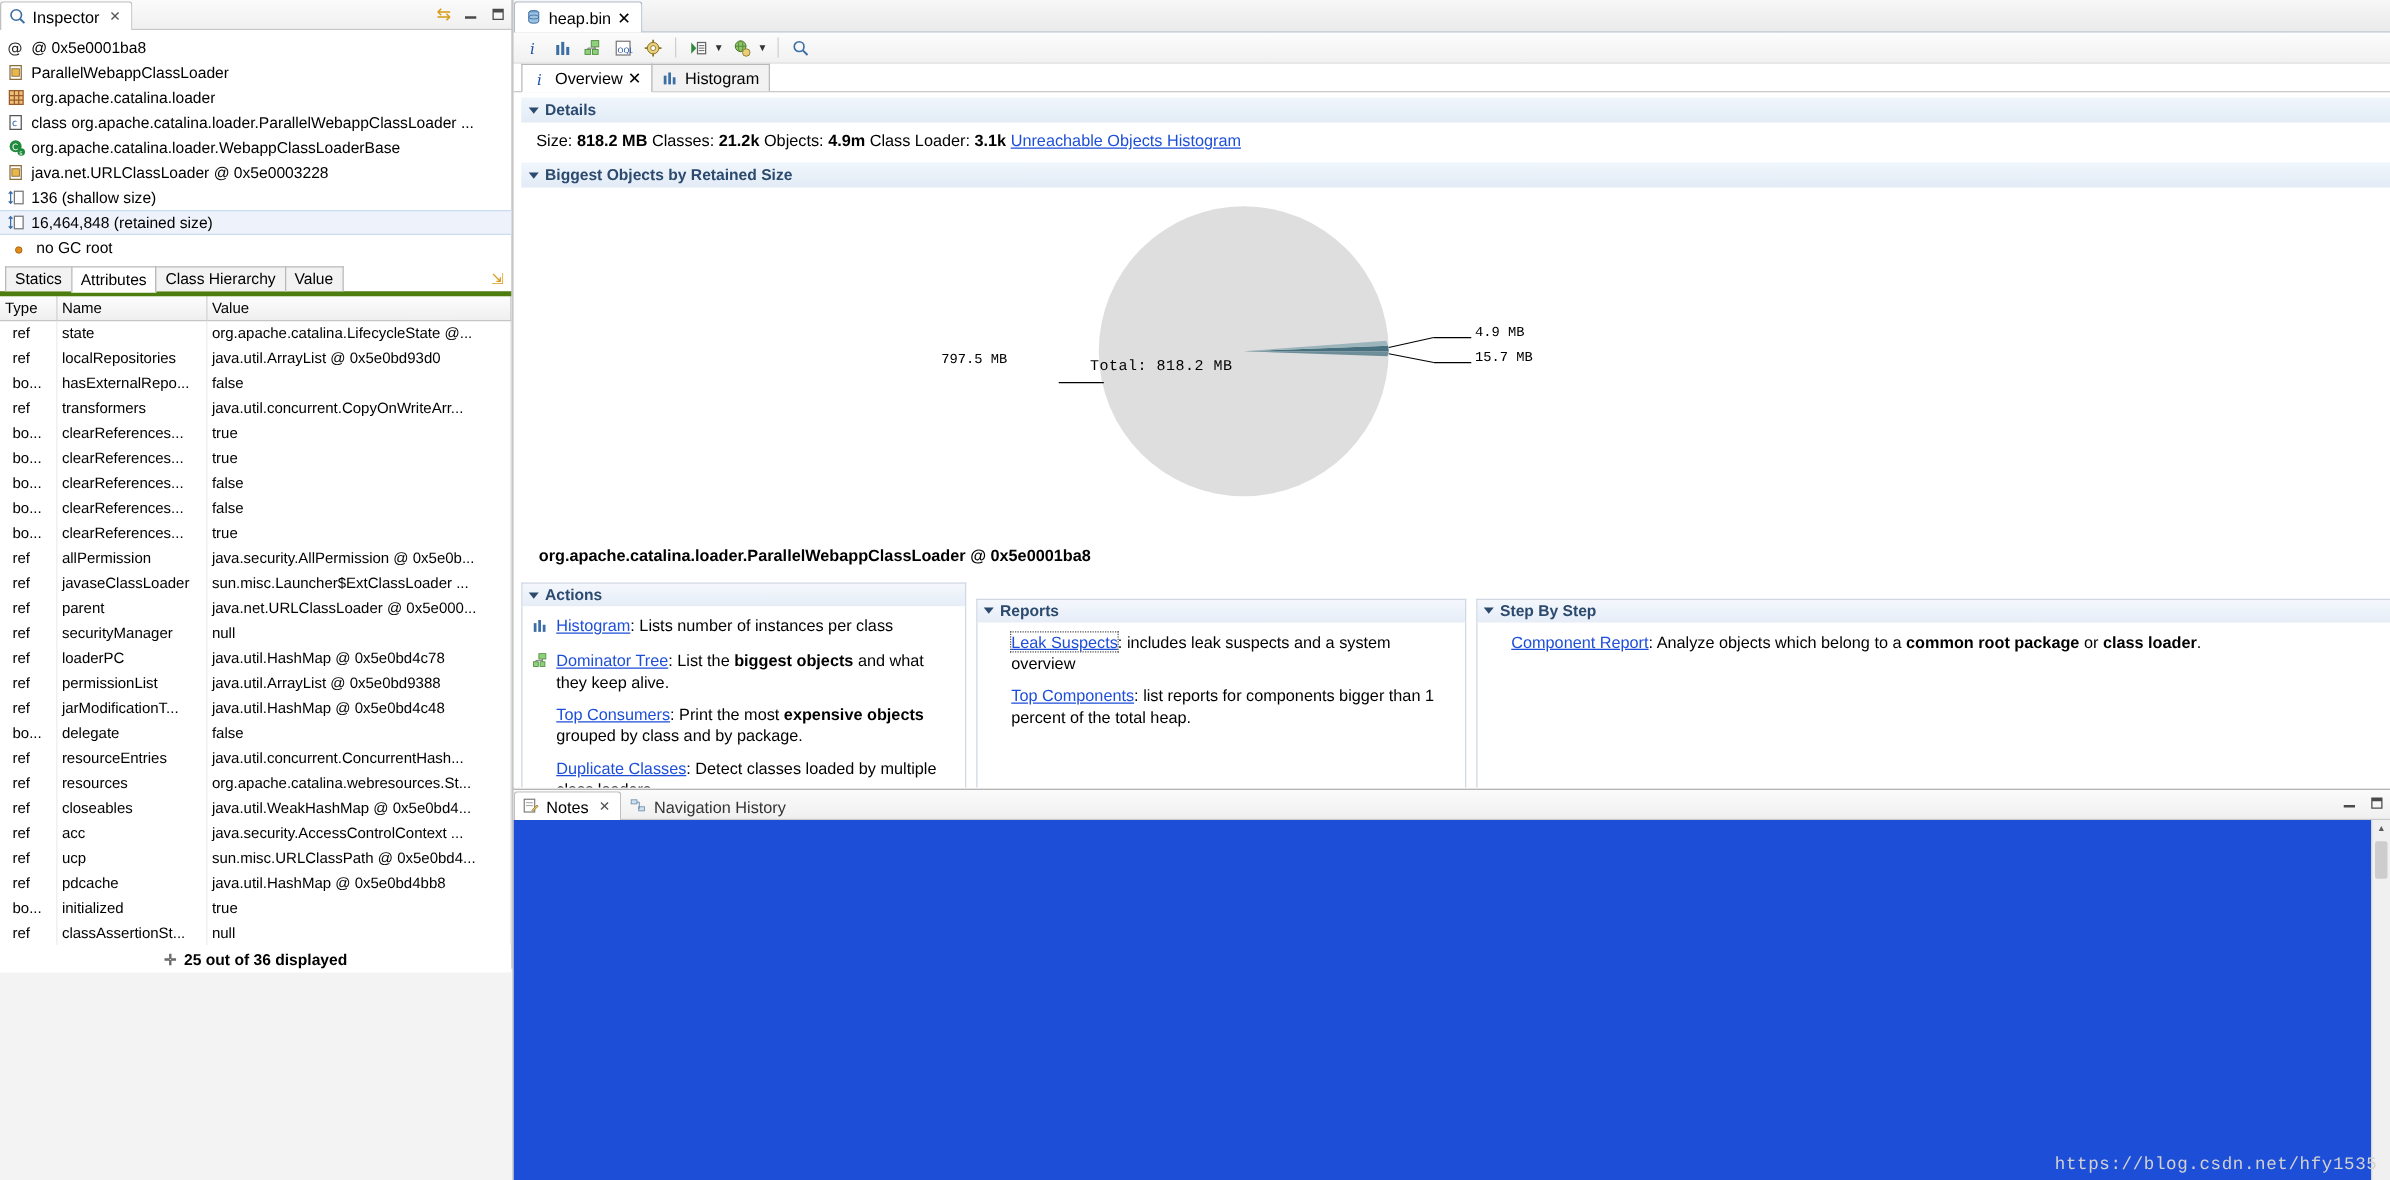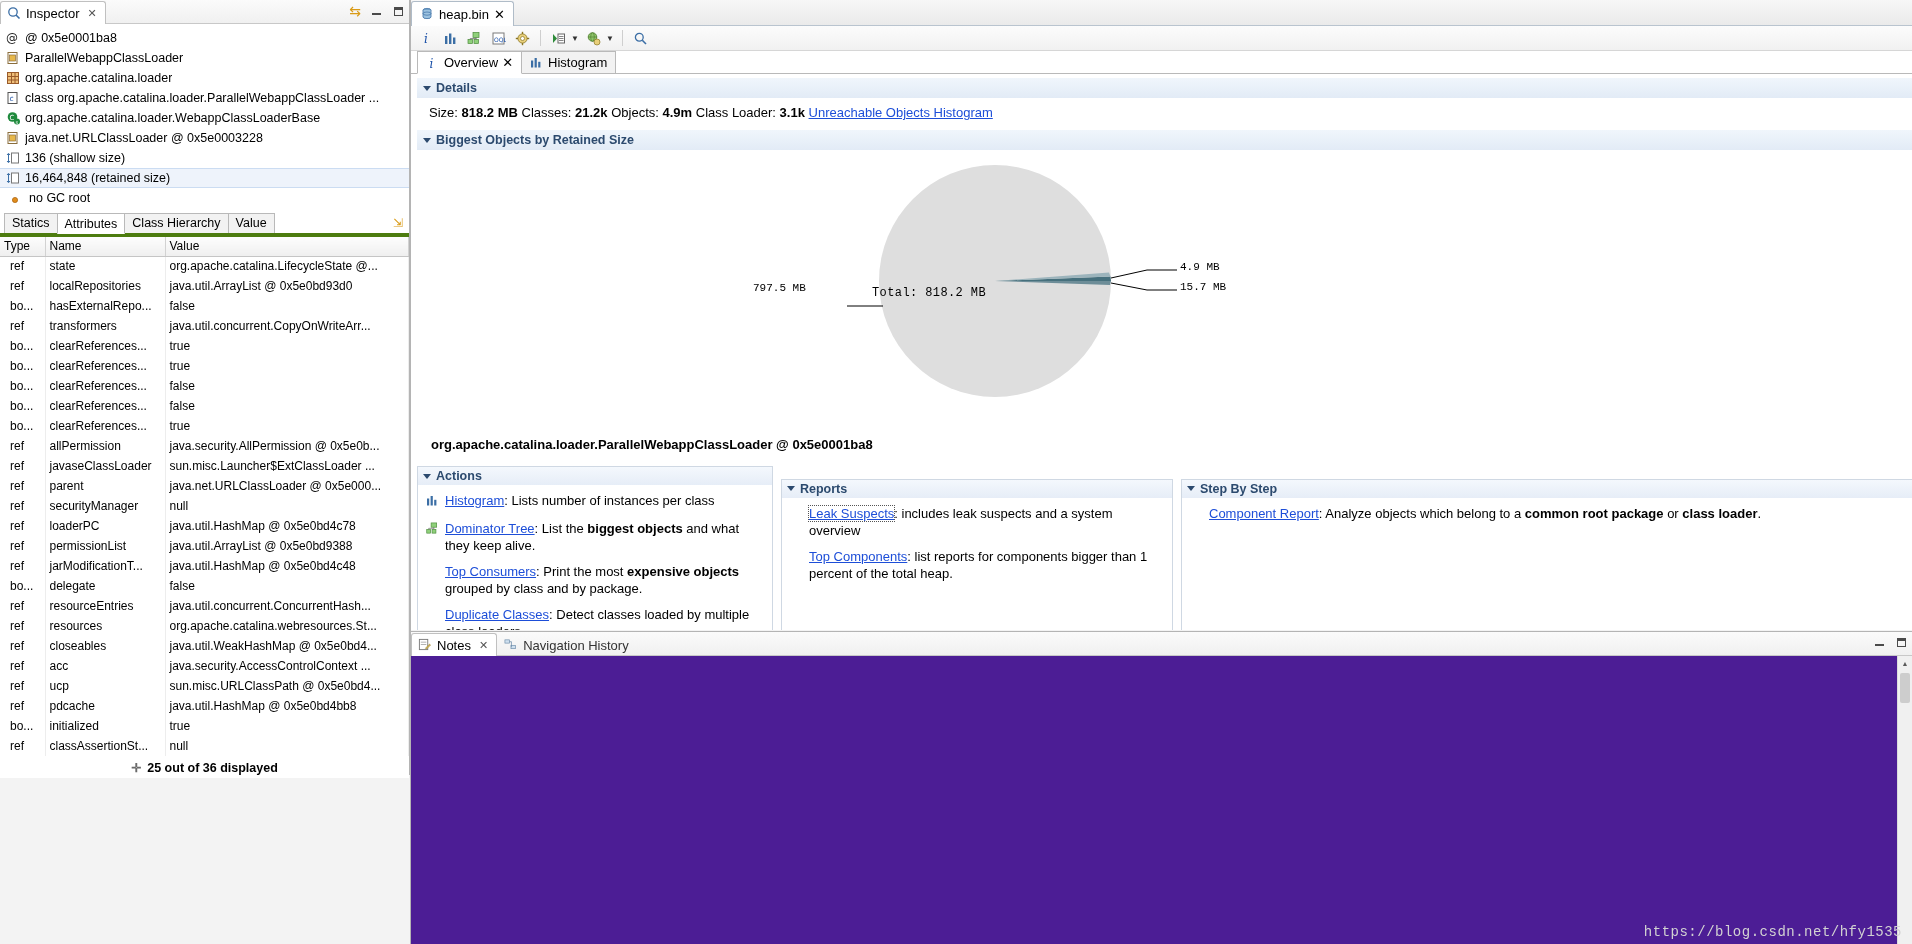--- a/index.html
+++ b/index.html
@@ -184,21 +184,21 @@
     border:1px solid #cfd8e3; border-top:none;
     padding:7px 8px 10px 8px; font-size:13px; line-height:17px; min-height:150px;
   }
   .pnl-item { display:flex; gap:5px; margin-bottom:9px; }
   .pnl-item .pi-ico { flex:0 0 14px; padding-top:2px; }
   .pnl-item .pi-txt { flex:1 1 auto; }
   .indent { padding-left:19px; }
 
   
   #notes { left:411px; top:631px; width:1501px; height:313px; border-top:1px solid #b4b4b4; }
-  .notes-body { height:calc(100% - 24px); background:#4c1d95; position:relative; }
+  .notes-body { height:calc(100% - 24px); background:#1d4ed8; position:relative; }
 
   .scrollbar-v {
     position:absolute; right:0; top:0; bottom:0; width:15px;
     background:#f0f0f0; border-left:1px solid #dcdcdc;
   }
   .sb-arrow { height:15px; display:flex; align-items:center; justify-content:center; font-size:7px; color:#5a5a5a; }
   .sb-thumb { position:absolute; left:2px; right:2px; top:17px; height:30px; background:#cdcdcd; border-radius:2px; }
 
   .watermark {
     position:absolute; right:10px; bottom:4px;

